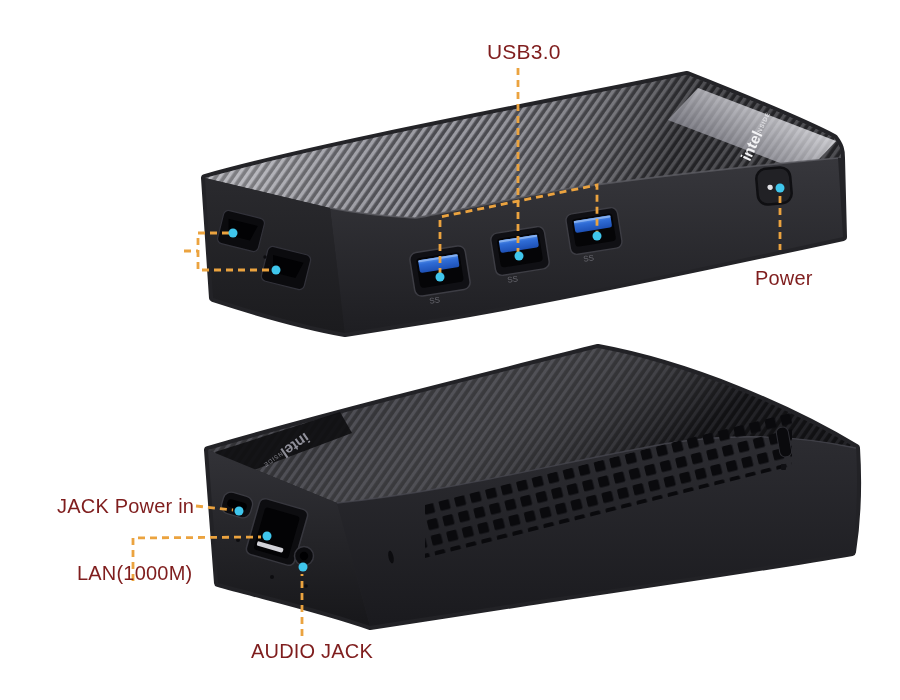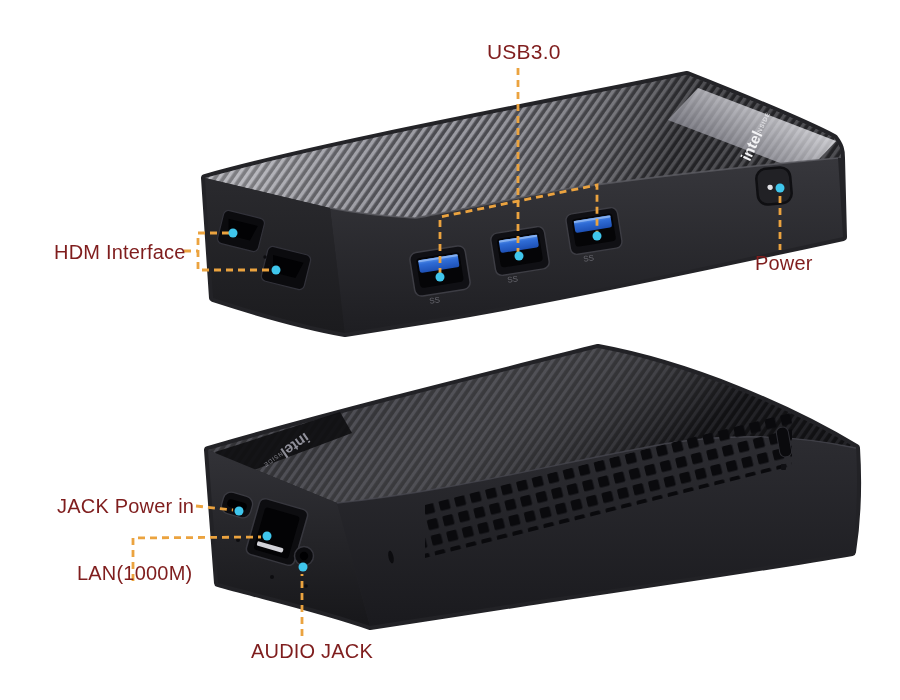--- a/index.html
+++ b/index.html
@@ -5,21 +5,21 @@
   html,body{margin:0;padding:0;}
   body{width:900px;height:700px;background:#ffffff;overflow:hidden;
        font-family:"Liberation Sans",sans-serif;}
   .stage{position:relative;width:900px;height:700px;background:#ffffff;}
   .stage svg{position:absolute;left:0;top:0;}
   .callout-label{position:absolute;color:#7f1d1d;white-space:nowrap;
        font-family:"Liberation Sans",sans-serif;font-weight:400;
        letter-spacing:0.2px;}
   .lbl-usb3  {left:487px;top:40px; font-size:21px;}
   .lbl-hdmi  {left:54px; top:241px;font-size:20px;}
-  .lbl-power {left:755px;top:252px;font-size:20px;}
+  .lbl-power {left:755px;top:267px;font-size:20px;}
   .lbl-typec {left:57px; top:495px;font-size:20px;}
   .lbl-lan   {left:77px; top:562px;font-size:20px;}
   .lbl-audio {left:251px;top:640px;font-size:20px;}
 </style>
 </head>
 <body>
 
 <div class="stage">
 
 <svg width="900" height="700" viewBox="0 0 900 700">
@@ -192,18 +192,17 @@
     <circle cx="233" cy="233" r="4.5" fill="#3FC6EC"></circle>
     <circle cx="276" cy="270" r="4.5" fill="#3FC6EC"></circle>
     <circle cx="780" cy="188" r="4.5" fill="#3FC6EC"></circle>
     <circle cx="239" cy="511" r="4.5" fill="#3FC6EC"></circle>
     <circle cx="267" cy="536" r="4.5" fill="#3FC6EC"></circle>
     <circle cx="303" cy="567" r="4.5" fill="#3FC6EC"></circle>
   </g>
 </svg>
 
   <div class="callout-label lbl-usb3">USB3.0</div>
-  <div class="callout-label lbl-hdmi">HDM Interface</div>
   <div class="callout-label lbl-power">Power</div>
   <div class="callout-label lbl-typec">JACK Power in</div>
   <div class="callout-label lbl-lan">LAN(1000M)</div>
   <div class="callout-label lbl-audio">AUDIO JACK</div>
 </div>
 
 </body></html>

